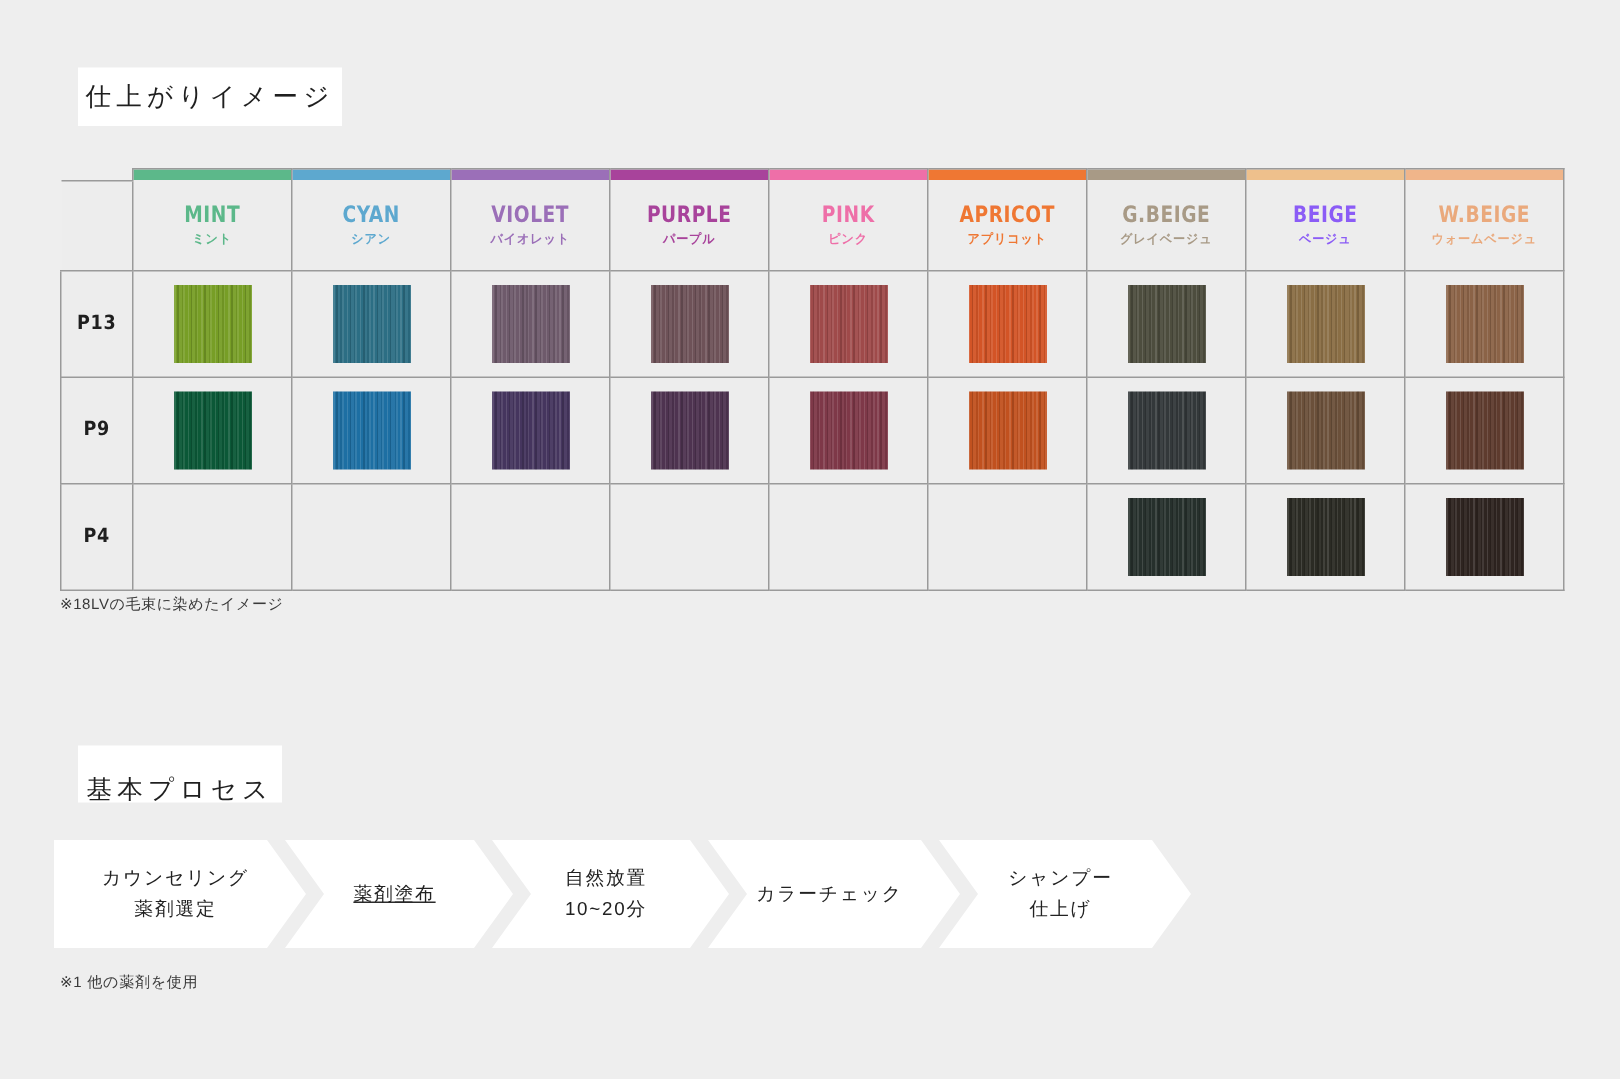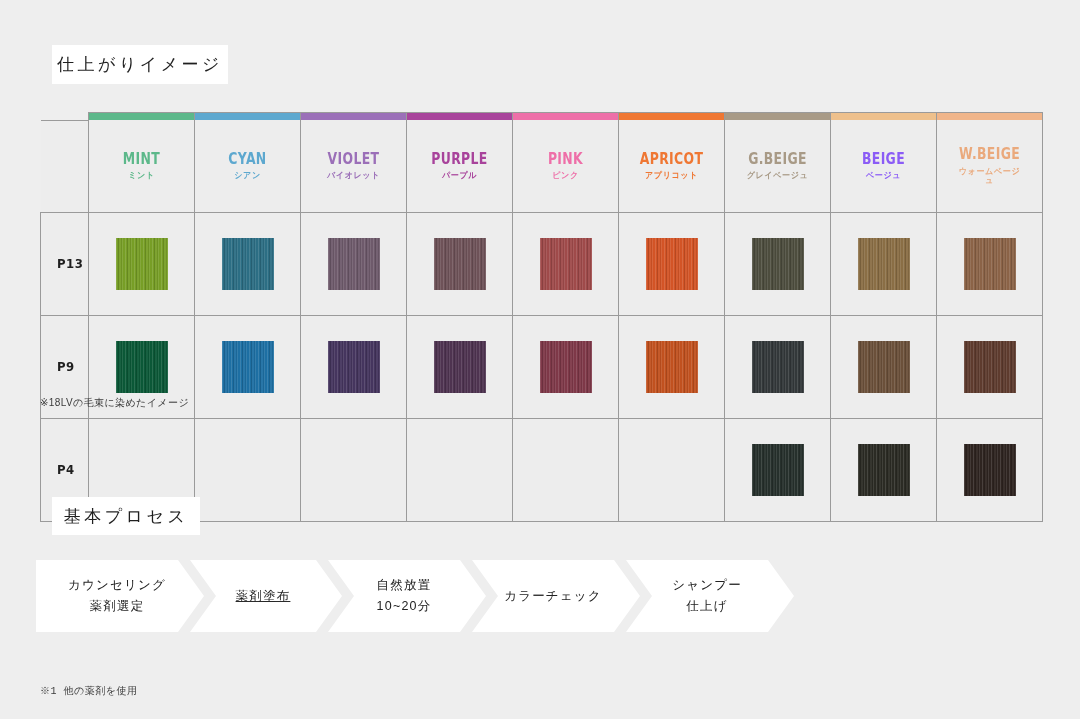--- a/index.html
+++ b/index.html
@@ -33,40 +33,41 @@
   }
   #chip-finish {
     left: 52px;
     top: 45px;
     width: 176px;
     height: 39px;
   }
   #chip-process {
     left: 52px;
     top: 497px;
-    width: 148px;
+    width: 136px;
     height: 38px;
+    align-items: flex-end;
   }
 
   
   #color-table-wrap {
     position: absolute;
     left: 40px;
     top: 112px;
     width: 1000px;
   }
   table.color-table {
     border-collapse: collapse;
     table-layout: fixed;
     width: 1000px;
   }
   table.color-table td,
   table.color-table th {
     border: 1px solid #9a9a9a;
-    padding: 16px;
+    padding: 0;
     background: #ededed;
   }
   col.rowlabel-col { width: 48px; }
 
   
   tr.accent-row td {
     height: 7px;
     border: none;
     padding: 0;
     background: transparent;
@@ -222,25 +223,24 @@
   }
   .step.dashed .dash-shape svg {
     width: 100%;
     height: 100%;
     display: block;
   }
 
   #process-note {
     position: absolute;
     left: 40px;
-    top: 684px;
+    top: 648px;
     font-size: 10px;
     letter-spacing: 0.5px;
     color: #3a3a3a;
-    font-family: Liberation Mono, monospace;
   }
 </style>
 </head>
 <body>
 
 <div class="section-chip" id="chip-finish">
   <span>仕上がりイメージ</span>
 </div>
 
 <div id="color-table-wrap">

